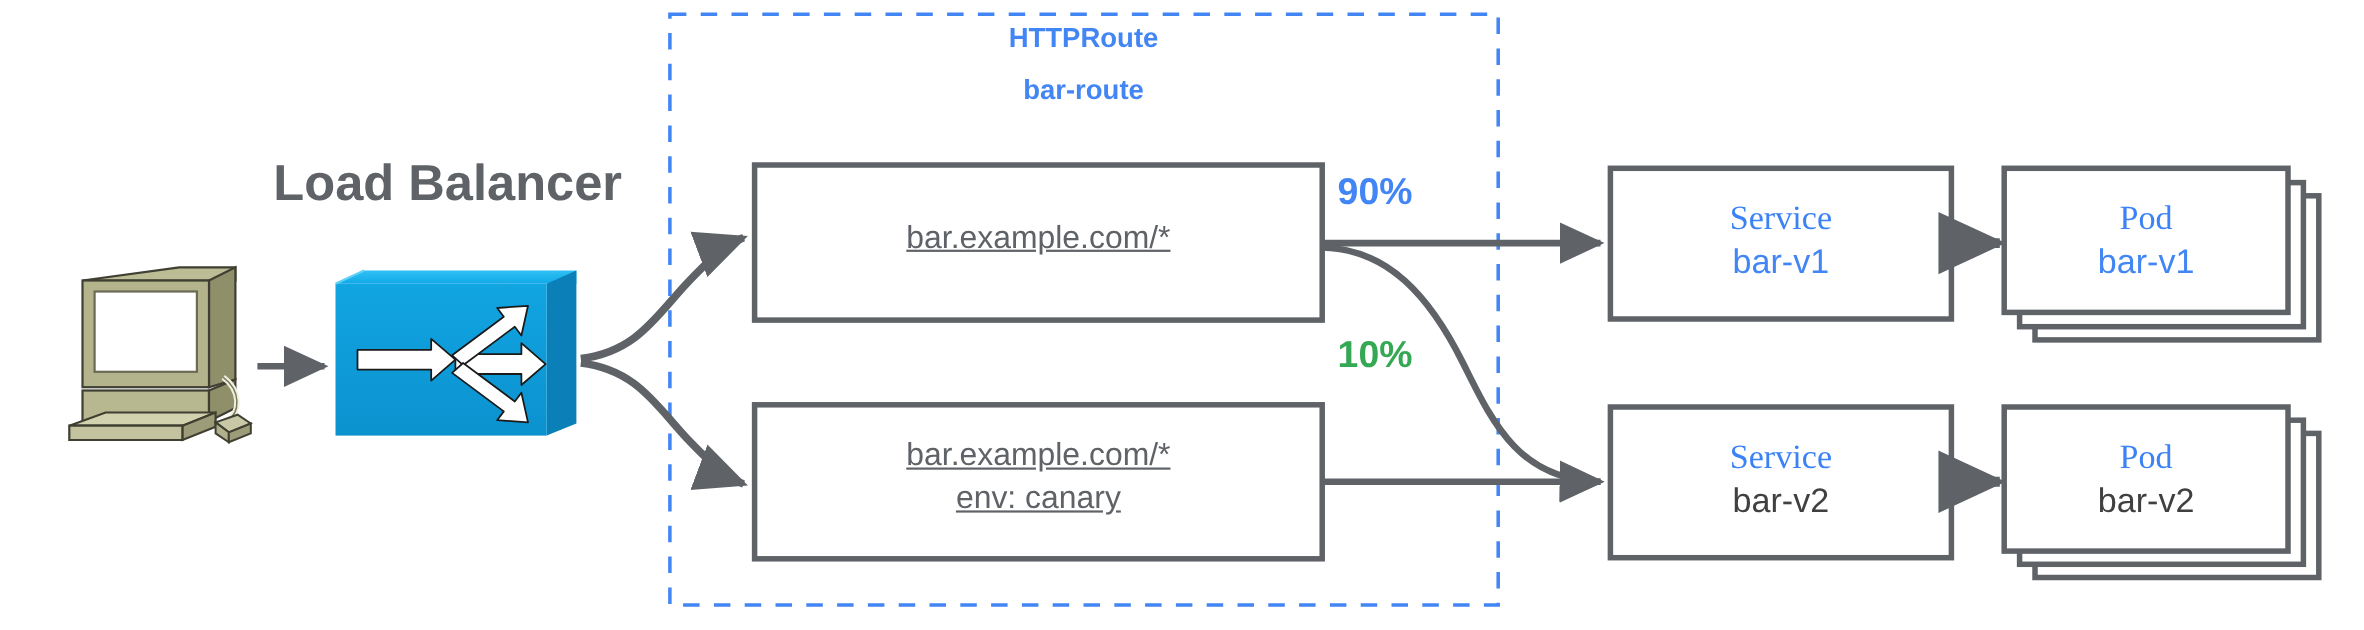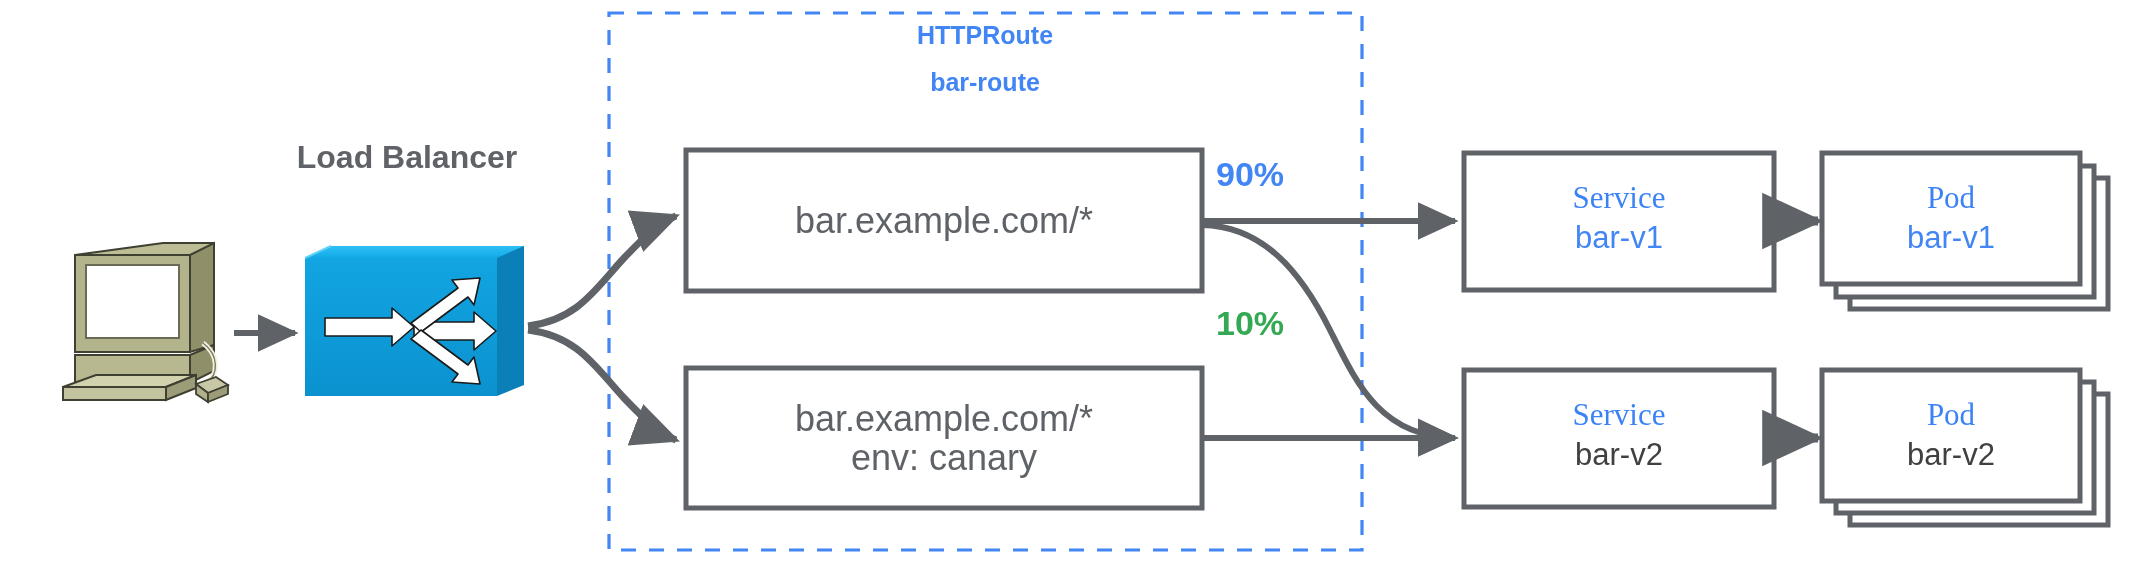--- a/index.html
+++ b/index.html
@@ -24,21 +24,21 @@
     width: 2149px;
     height: 573px;
   }
   .txt {
     position: absolute;
     white-space: nowrap;
     line-height: 1.18;
   }
   
   .lbl-lb {
-    font-size: 32px;
+    font-size: 46px;
     font-weight: bold;
     color: #5f6368;
     left: 197px;
     top: 139px;
     width: 420px;
     text-align: center;
   }
   .route-title {
     position: absolute;
     left: 608px;
@@ -49,22 +49,23 @@
     font-weight: bold;
     color: #4285f4;
     line-height: 1.22;
   }
   .route-title .l2 { display:block;margin-top:16px; }
 
   .boxtext {
     position: absolute;
     text-align: center;
     color: #5f6368;
-    font-size: 36px;
+    font-size: 29px;
     line-height: 1.25;
+    text-decoration: underline;
   }
   .pct {
     position: absolute;
     font-size: 34px;
     font-weight: bold;
     text-align: center;
   }
   .pct-90 { color:#4285f4; left:1216px; top:155px; }
   .pct-10 { color:#34a853; left:1216px; top:304px; }
 

